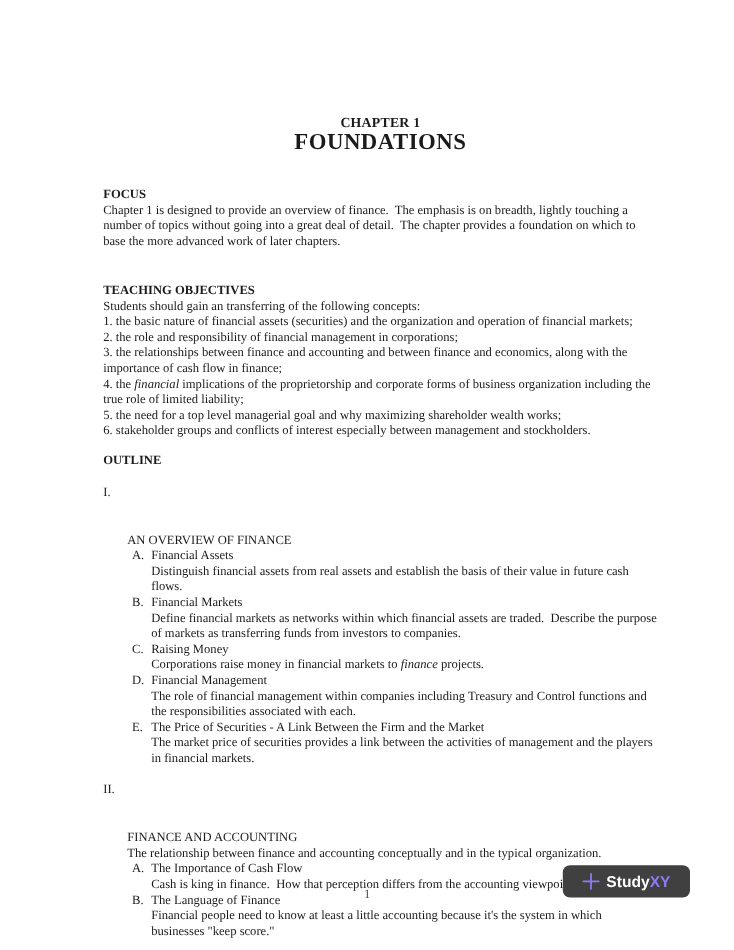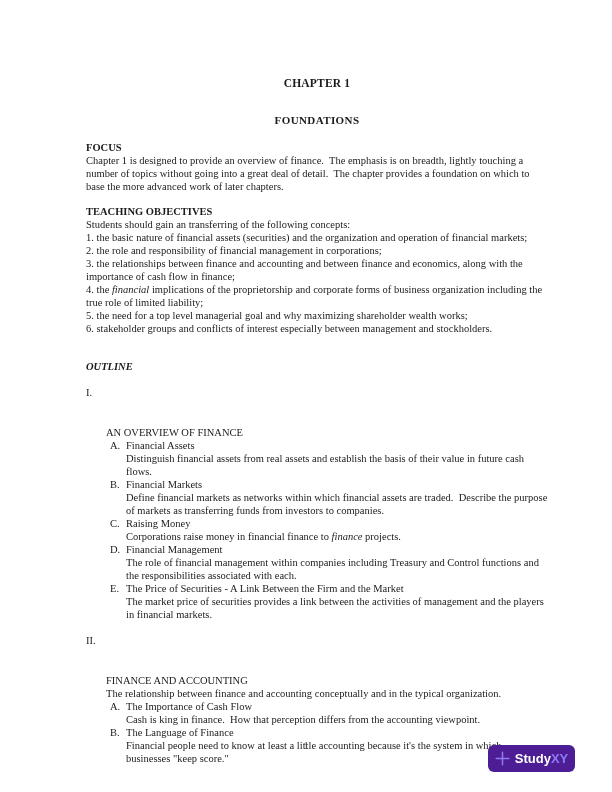--- a/index.html
+++ b/index.html
@@ -1,38 +1,38 @@
 <!DOCTYPE html>
 <html><head>
 <meta charset="utf-8">
 <style>
   * { margin:0; padding:0; box-sizing:border-box; }
   html,body { background:#ffffff; }
   .page {
     position:relative; width:612px; height:792px; background:#ffffff; overflow:hidden;
     color:#1b1b1b; font-family:"Liberation Serif", serif; font-size:10.5px; line-height:13px;
-    padding:76px 64px 0 86px;
+    padding:96px 64px 0 86px;
   }
   .chapter-label { text-align:center; font-weight:700; font-size:11.5px; line-height:14px; letter-spacing:.2px; }
-  .doc-title { text-align:center; font-weight:700; font-size:11px; line-height:18px; margin-top:21px; letter-spacing:.4px; }
-  .sec-heading { font-weight:700; margin-top:12px; }
+  .doc-title { text-align:center; font-weight:700; font-size:19px; line-height:18px; margin-top:0; letter-spacing:.4px; }
+  .sec-heading { font-weight:700; margin-top:28px; }
   .pre { white-space:pre-wrap; }
   .obj-list { }
-  .outline-heading { font-weight:700; margin-top:25px;font-style:italic; }
+  .outline-heading { font-weight:700; margin-top:12px; }
   .ol-section { display:flex; margin-top:13px; }
   .ol-numeral { width:20px; flex:none; }
   .ol-content { flex:1 1 auto; min-width:0;margin-top:40px; }
   .ol-intro:empty { display:none; }
   .ol-item { display:flex; margin-left:4px; }
   .ol-letter { width:16px; flex:none; }
   .ol-item-body { flex:1 1 auto; min-width:0; }
   .page-number { position:absolute; left:0; right:0; top:739px; text-align:center; color:#4a4a4a; font-size:10.5px; }
   .brand-badge {
-    position:absolute; right:37px; top:745px; width:87px; height:27px;
-    background:#4c1d95; border-radius:6px;
+    position:absolute; right:37px; top:721px; width:106px; height:27px;
+    background:#404040; border-radius:6px;
     display:flex; align-items:center; justify-content:center; gap:5px;
     font-family:"Liberation Sans", sans-serif; font-weight:700; font-size:13px; color:#ffffff;
   }
   .brand-accent { color:#8e7bf3; }
   .plus-icon { display:flex; align-items:center; }
   em { font-style:italic; }
 </style>
 </head>
 <body>
 
@@ -78,21 +78,21 @@
           <span class="ol-letter">B.</span>
           <div class="ol-item-body">
             <div>Financial Markets</div>
             <p class="pre"><span>Define financial markets as networks within which financial assets are traded.  Describe the purpose of markets as transferring funds from investors to companies.</span><em></em><span></span></p>
           </div>
         </div>
         <div class="ol-item">
           <span class="ol-letter">C.</span>
           <div class="ol-item-body">
             <div>Raising Money</div>
-            <p class="pre"><span>Corporations raise money in financial finance to </span><em>finance</em><span> projects.</span></p>
+            <p class="pre"><span>Corporations raise money in financial markets to </span><em>finance</em><span> projects.</span></p>
           </div>
         </div>
         <div class="ol-item">
           <span class="ol-letter">D.</span>
           <div class="ol-item-body">
             <div>Financial Management</div>
             <p class="pre"><span>The role of financial management within companies including Treasury and Control functions and the responsibilities associated with each.</span><em></em><span></span></p>
           </div>
         </div>
         <div class="ol-item">

